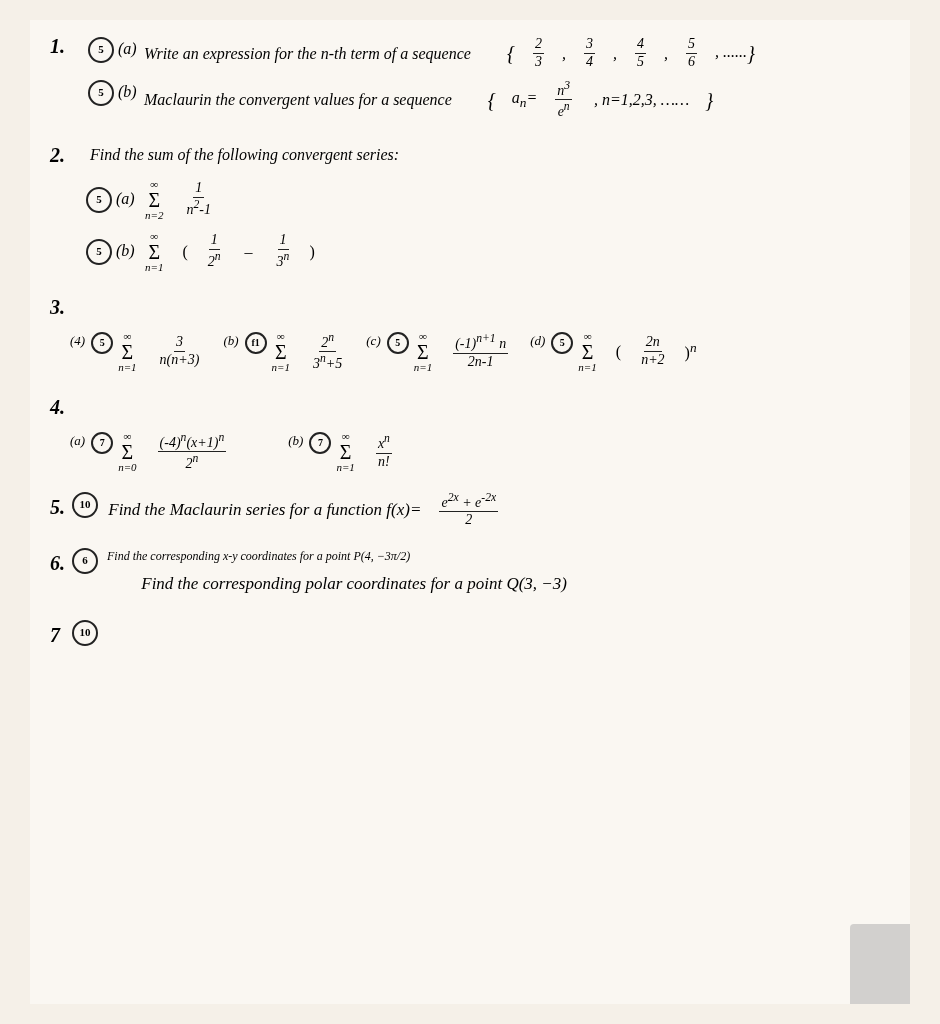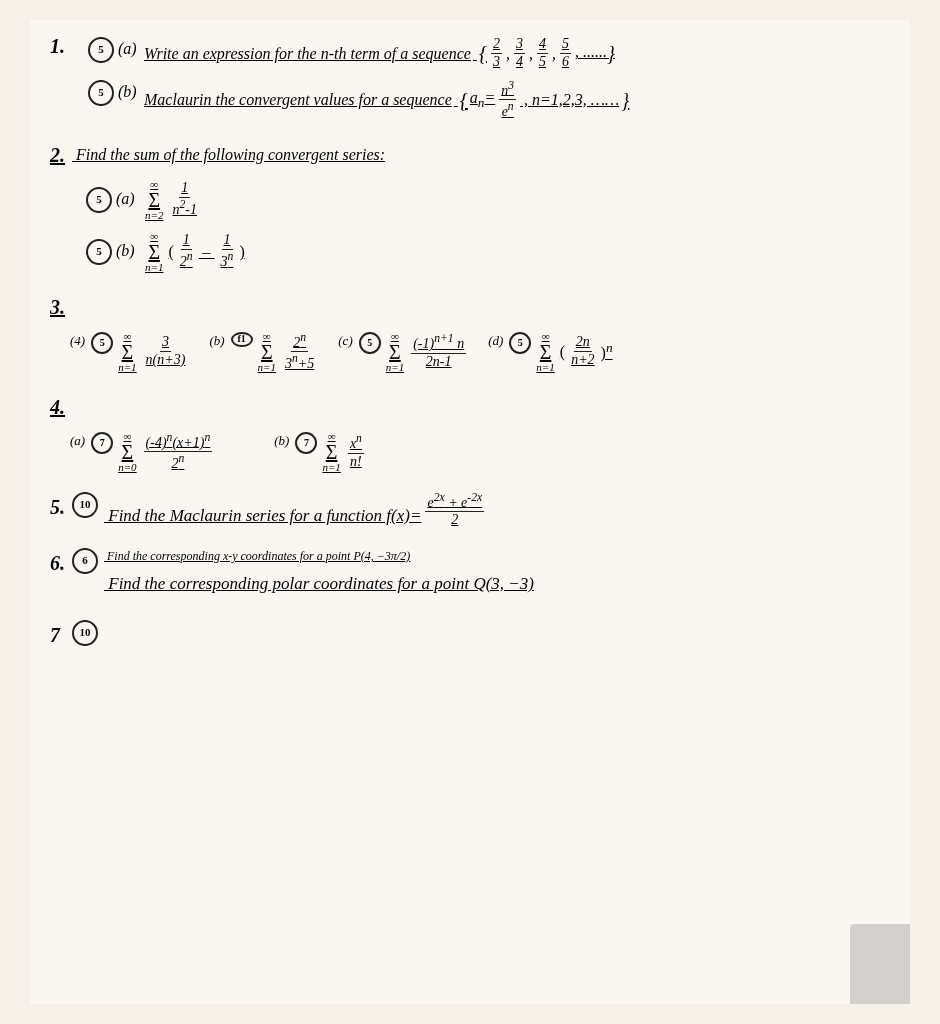--- a/index.html
+++ b/index.html
@@ -106,24 +106,23 @@
 
     .sigma-block .sigma-lower {
       font-size: 11px;
       line-height: 1;
     }
 
     .math-line {
       display: flex;
       align-items: center;
       flex-wrap: wrap;
-      gap: 2px;
+      gap: 16px;
       font-size: 16px;
       font-family: 'Georgia', serif;
-      text-decoration: underline;
     }
 
     .indent {
       margin-left: 36px;
     }
 
     .col {
       display: flex;
       align-items: flex-start;
       gap: 6px;
@@ -308,21 +307,21 @@
             </span>
           </div>
         </div>
       </div>
 
       <div class="col" style="align-items:flex-start;">
         <div style="display:flex; gap:2px; align-items:flex-start;">
           <span class="handwritten" style="font-size:13px;">(b)</span>
         </div>
         <div style="display:flex; gap:2px; align-items:flex-start;">
-          <span class="circle-badge" style="width:22px;height:15px;font-size:10px;">f1</span>
+          <span class="circle-badge" style="width:22px;height:22px;font-size:10px;">f1</span>
           <div class="math-line" style="align-items:center;">
             <span class="sigma-block">
               <span class="sigma-upper handwritten">∞</span>
               <span class="sigma-sym">Σ</span>
               <span class="sigma-lower handwritten">n=1</span>
             </span>
             <span class="fraction">
               <span class="num handwritten">2<sup>n</sup></span>
               <span class="den handwritten">3<sup>n</sup>+5</span>
             </span>
@@ -424,41 +423,41 @@
 
     </div>
   </div>
 
   <div class="problem" style="margin-top:18px;">
     <div style="display:flex; gap:6px; align-items:flex-start;">
       <div style="display:flex; gap:2px; align-items:flex-start;">
         <span class="problem-number handwritten">5.</span>
         <span class="circle-badge">10</span>
       </div>
-      <div class="math-line" style="align-items:flex-end; flex-wrap:wrap;">
+      <div class="math-line" style="align-items:center; flex-wrap:wrap;">
         <span class="handwritten" style="font-size:17px;">&nbsp;Find the Maclaurin series for a function f(x)=</span>
         <span class="fraction">
           <span class="num handwritten">e<sup>2x</sup> + e<sup>-2x</sup></span>
           <span class="den handwritten">2</span>
         </span>
       </div>
     </div>
   </div>
 
   <div class="problem" style="margin-top:18px;">
     <div style="display:flex; gap:6px; align-items:flex-start;">
       <div style="display:flex; gap:2px; align-items:flex-start;">
         <span class="problem-number handwritten">6.</span>
         <span class="circle-badge">6</span>
       </div>
       <div>
         <div class="math-line handwritten" style="font-size:12px;">
           &nbsp;Find the corresponding x-y coordinates for a point P(4, −3π/2)
         </div>
-        <div class="math-line handwritten" style="font-size:17px; margin-top:4px;">
+        <div class="math-line handwritten" style="font-size:17px; margin-top:4px;margin-left:33px;">
           &nbsp;Find the corresponding polar coordinates for a point Q(3, −3)
         </div>
       </div>
     </div>
   </div>
 
   <div class="problem" style="margin-top:22px;">
     <div style="display:flex; gap:6px; align-items:flex-start;">
       <div style="display:flex; gap:2px; align-items:flex-start;">
         <span class="problem-number handwritten">7</span>

